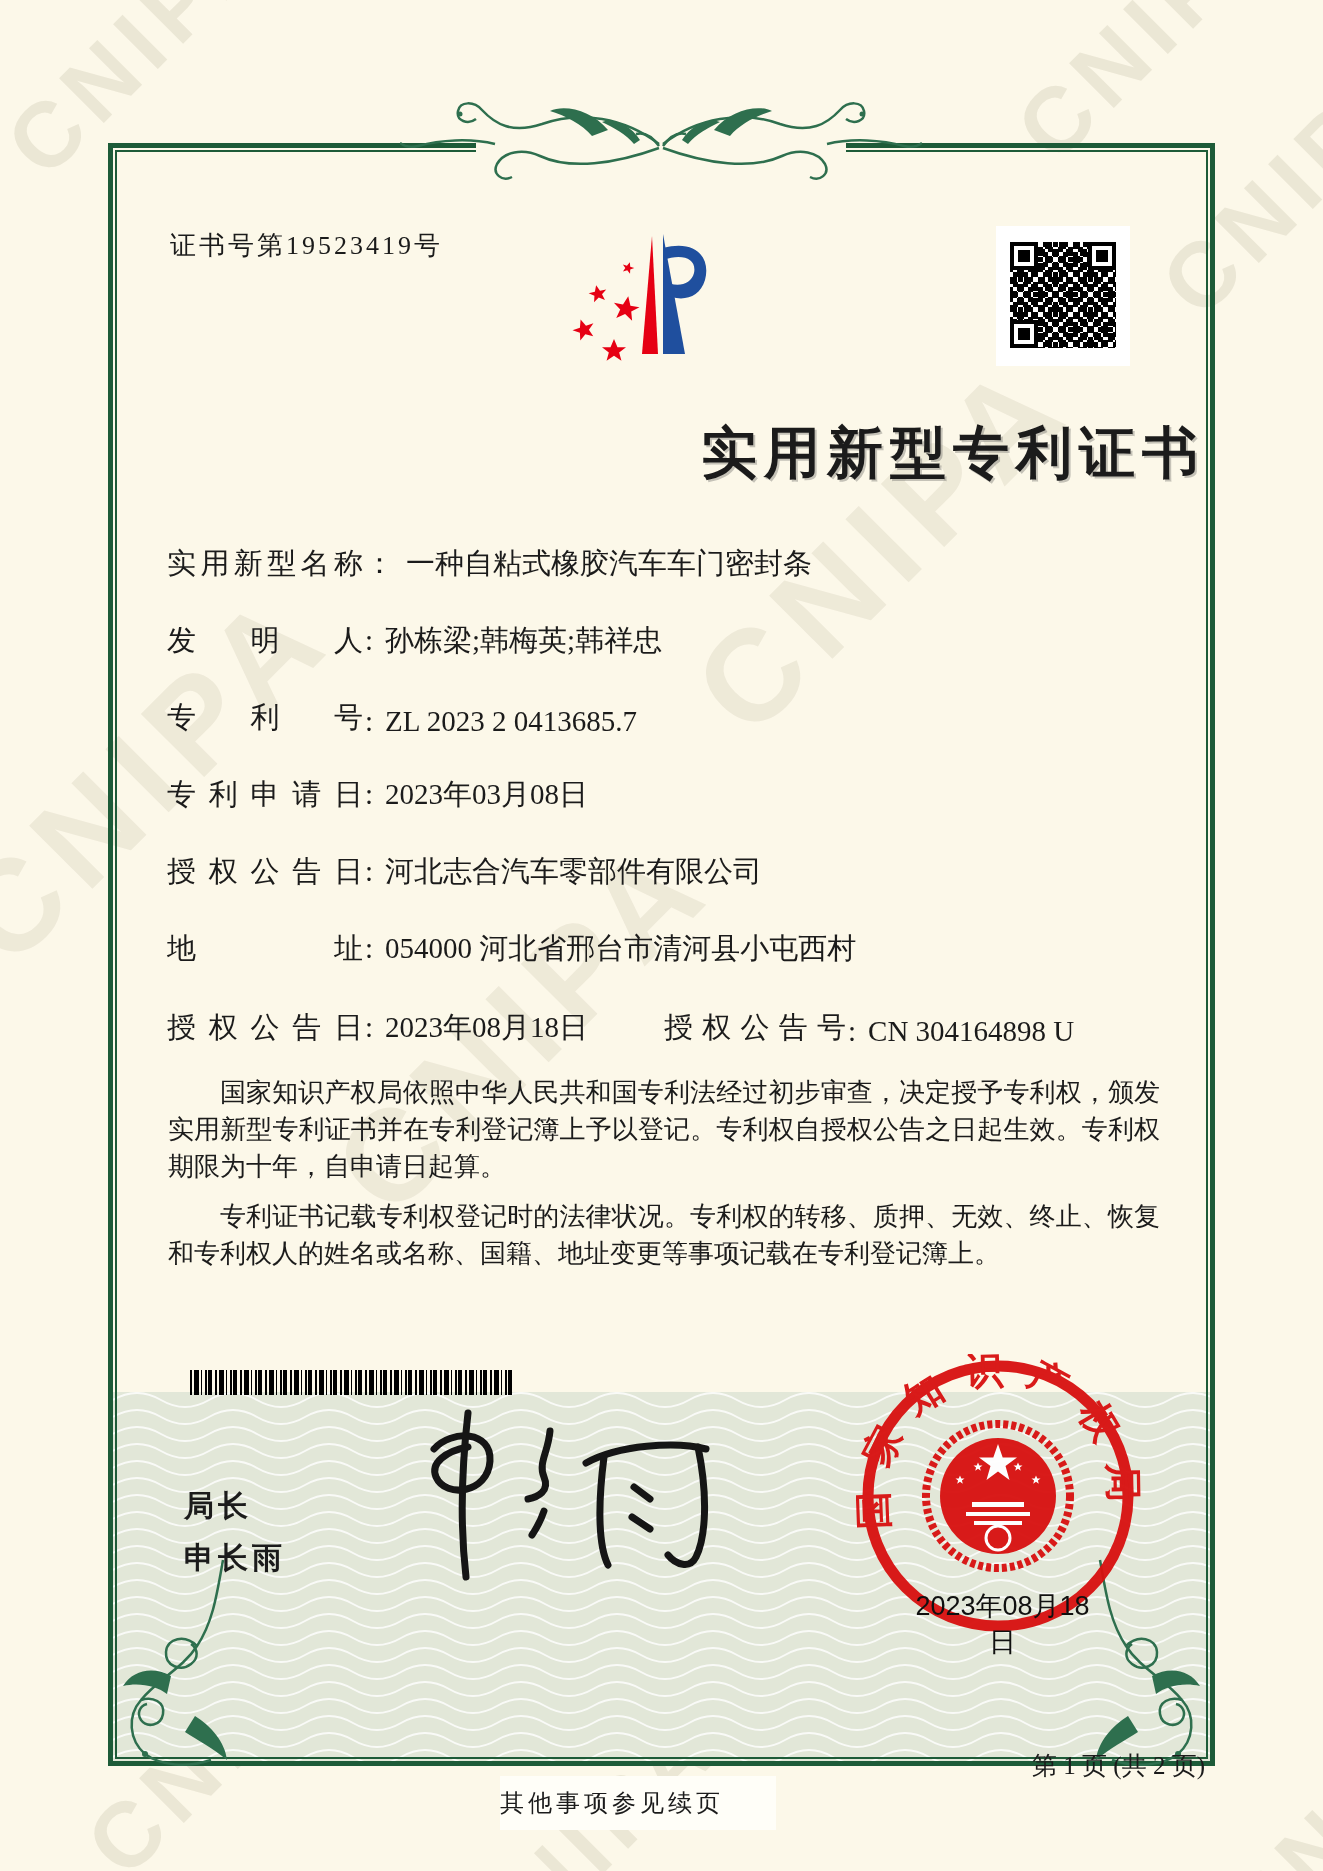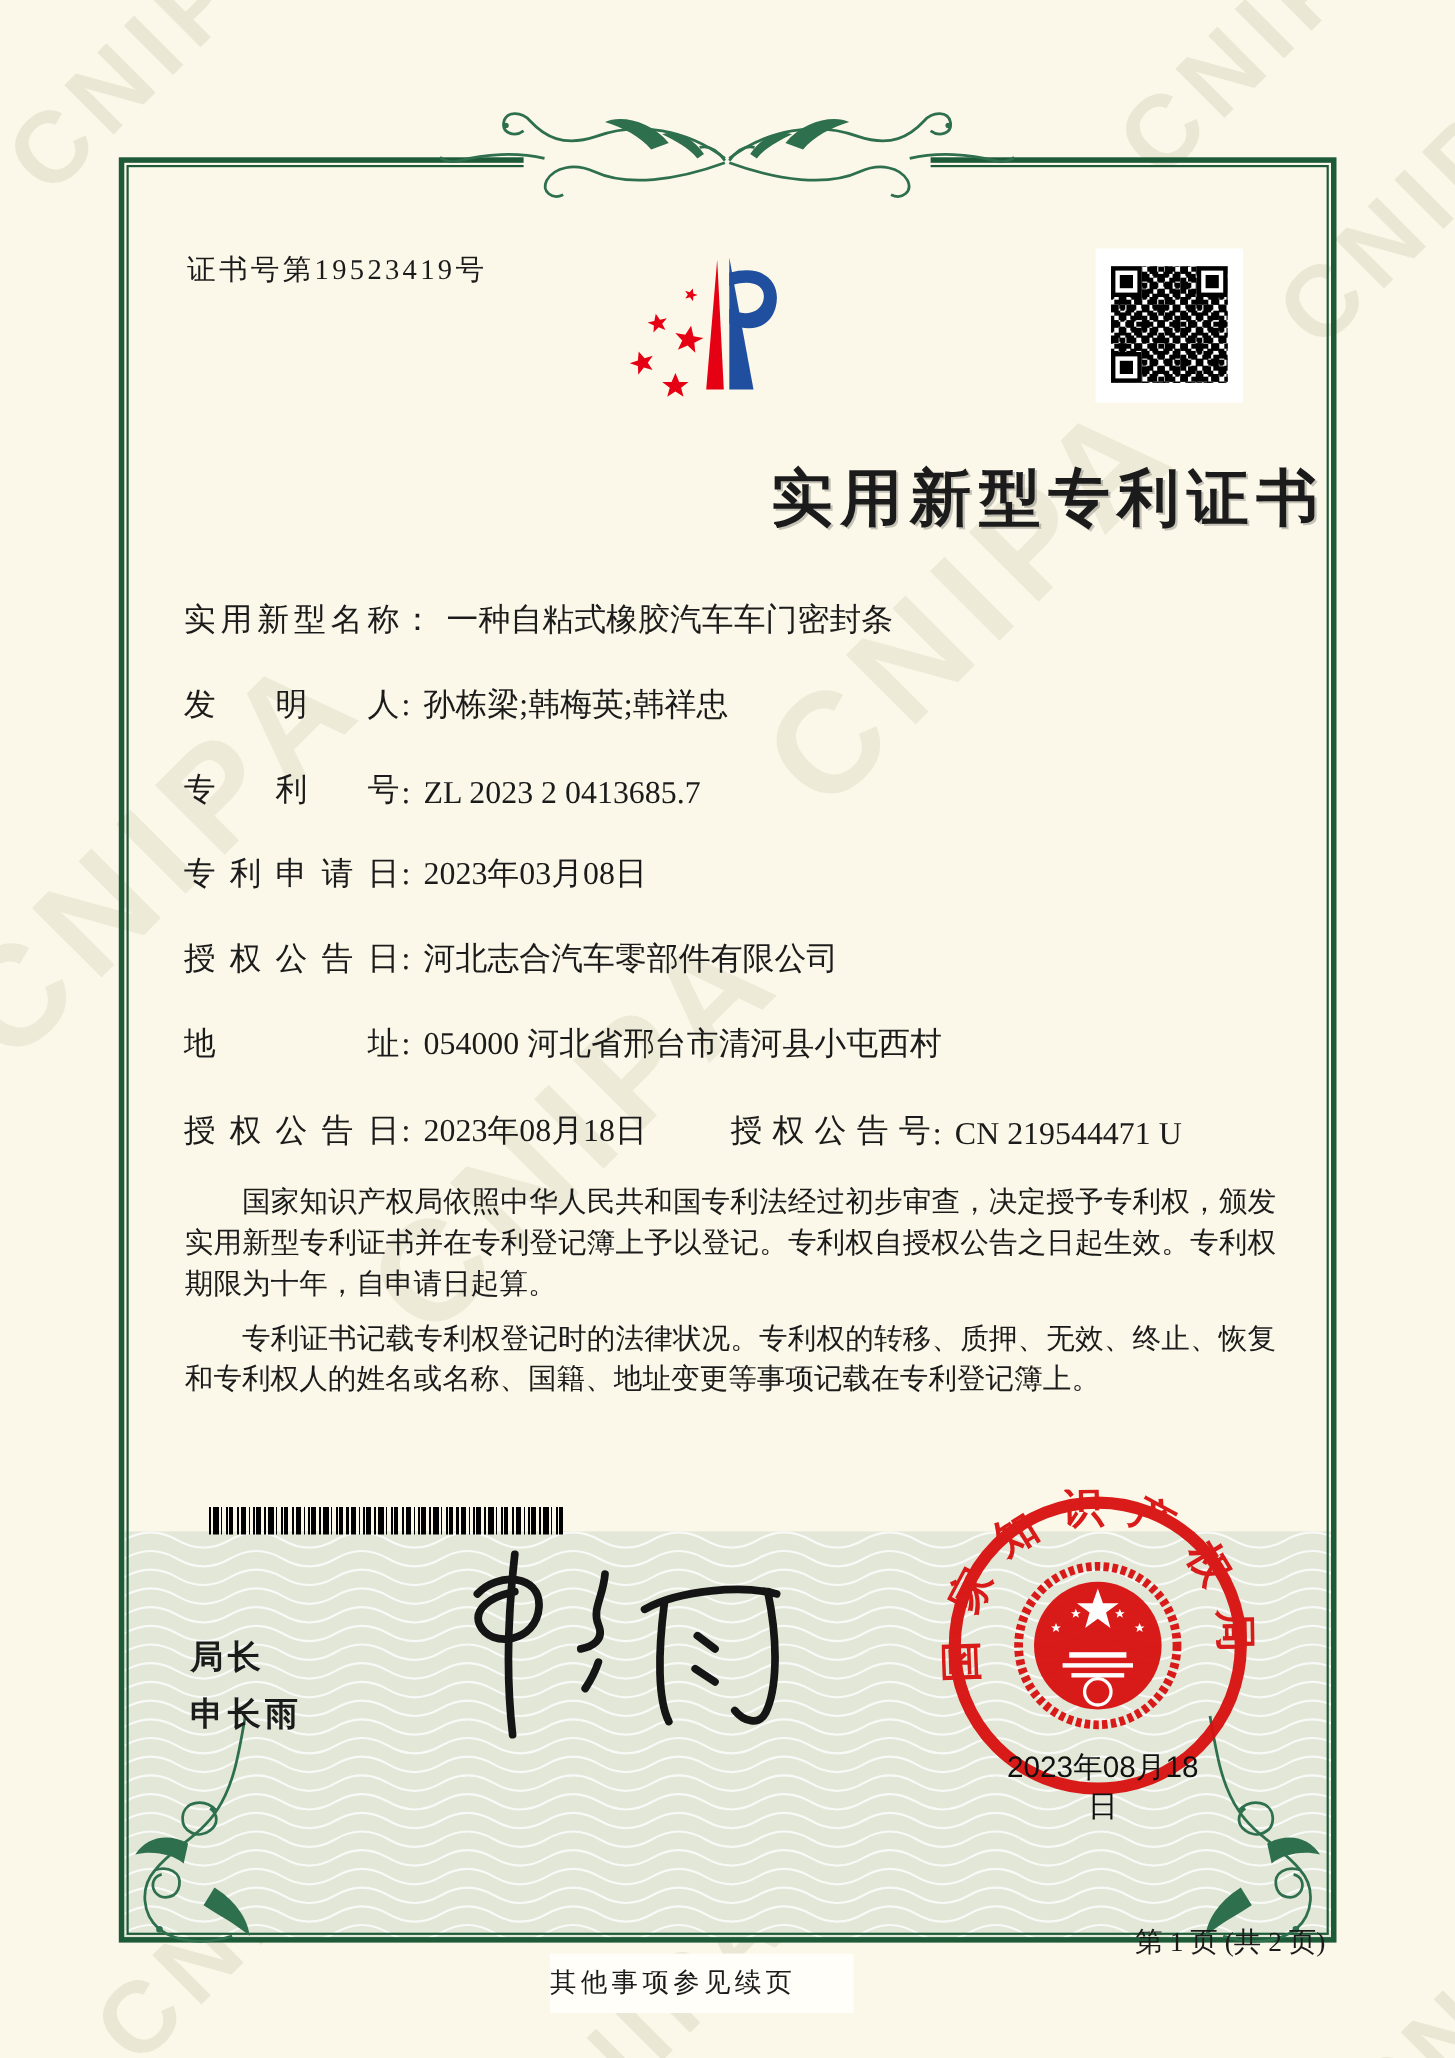--- a/index.html
+++ b/index.html
@@ -66,21 +66,21 @@
   .barcode{
     position:absolute;left:190px;top:1370px;width:322px;height:25px;z-index:4;
     background:repeating-linear-gradient(90deg,
       #000 0 2px,transparent 2px 4px,
       #000 4px 9px,transparent 9px 11px,
       #000 11px 12px,transparent 12px 15px,
       #000 15px 17px,transparent 17px 18px,
       #000 18px 22px,transparent 22px 25px);
   }
   .issuer-role,.issuer-name{
-    position:absolute;left:173px;z-index:4;font-family:Liberation Serif, serif;
+    position:absolute;left:184px;z-index:4;font-family:Liberation Serif, serif;
     font-size:30px;font-weight:600;letter-spacing:4px;
   }
   .issuer-role{top:1486px;} .issuer-name{top:1538px;}
   .signature{position:absolute;left:390px;top:1405px;z-index:5;}
   .seal{position:absolute;left:856px;top:1354px;z-index:5;opacity:.95;}
   .seal-date{
     position:absolute;left:905px;top:1588px;width:195px;text-align:center;z-index:6;
     font-family:"Liberation Sans","DejaVu Sans",sans-serif;font-size:27px;font-weight:500;color:#101010;
   }
   .page-info{position:absolute;left:108px;width:1097px;top:1708px;text-align:right;font-size:25px;z-index:4;margin-top:41px;}
@@ -205,21 +205,21 @@
   </div>
   <div class="frow" style="top:852px;">
     <span class="flabel">授权公告日</span><span class="fcolon">:</span><span class="fval">河北志合汽车零部件有限公司</span>
   </div>
   <div class="frow" style="top:929px;">
     <span class="flabel">地址</span><span class="fcolon">:</span><span class="fval">054000 河北省邢台市清河县小屯西村</span>
   </div>
   <div class="frow" style="top:1008px;">
     <span class="flabel">授权公告日</span><span class="fcolon">:</span><span class="fval">2023年08月18日</span>
     <span class="pair2">
-      <span class="flabel w2">授权公告号</span><span class="fcolon">:</span><span class="fval">CN 219544471 U</span>
+      <span class="flabel w2">授权公告号</span><span class="fcolon">:</span><span class="fval">CN 304164898 U</span>
     </span>
   </div>
 
   <div class="legal">
     <p>国家知识产权局依照中华人民共和国专利法经过初步审查，决定授予专利权，颁发实用新型专利证书并在专利登记簿上予以登记。专利权自授权公告之日起生效。专利权期限为十年，自申请日起算。</p>
     <p>专利证书记载专利权登记时的法律状况。专利权的转移、质押、无效、终止、恢复和专利权人的姓名或名称、国籍、地址变更等事项记载在专利登记簿上。</p>
   </div>
 
   <div class="barcode"></div>
 

